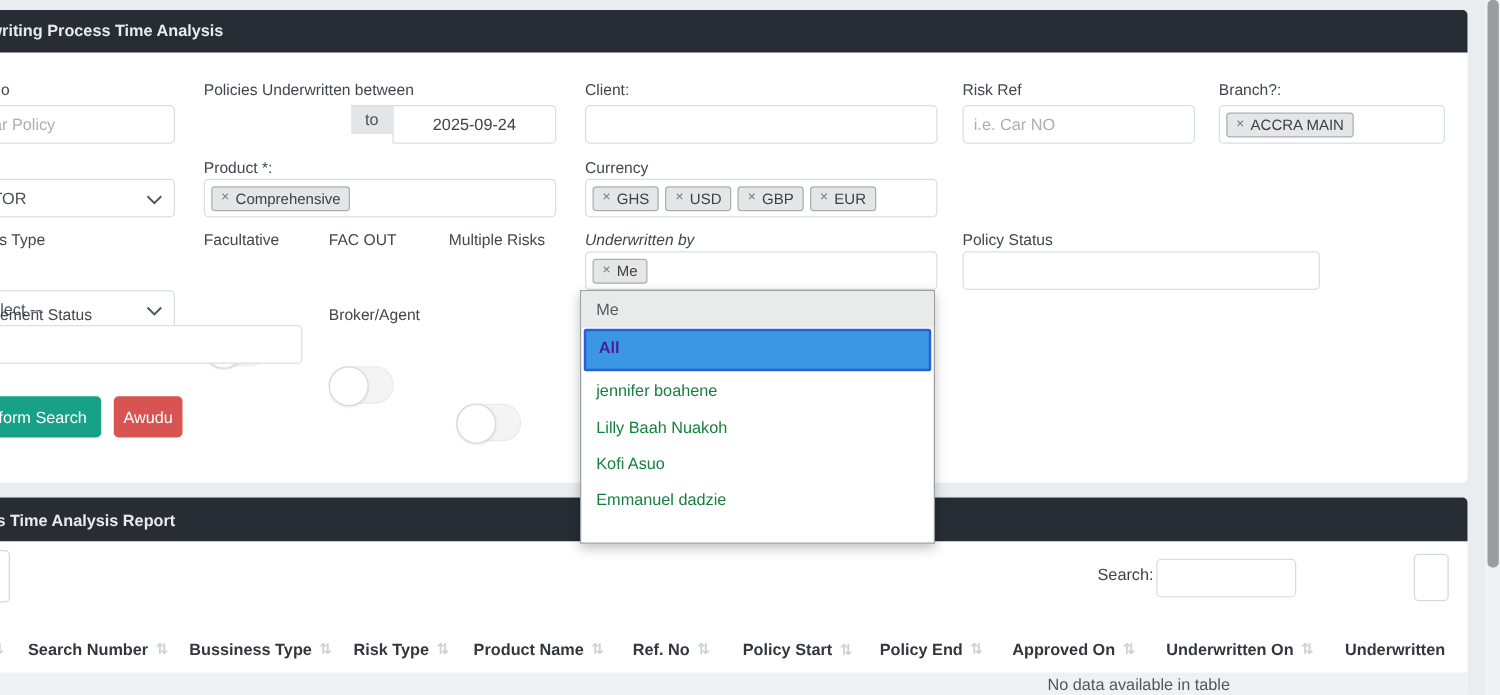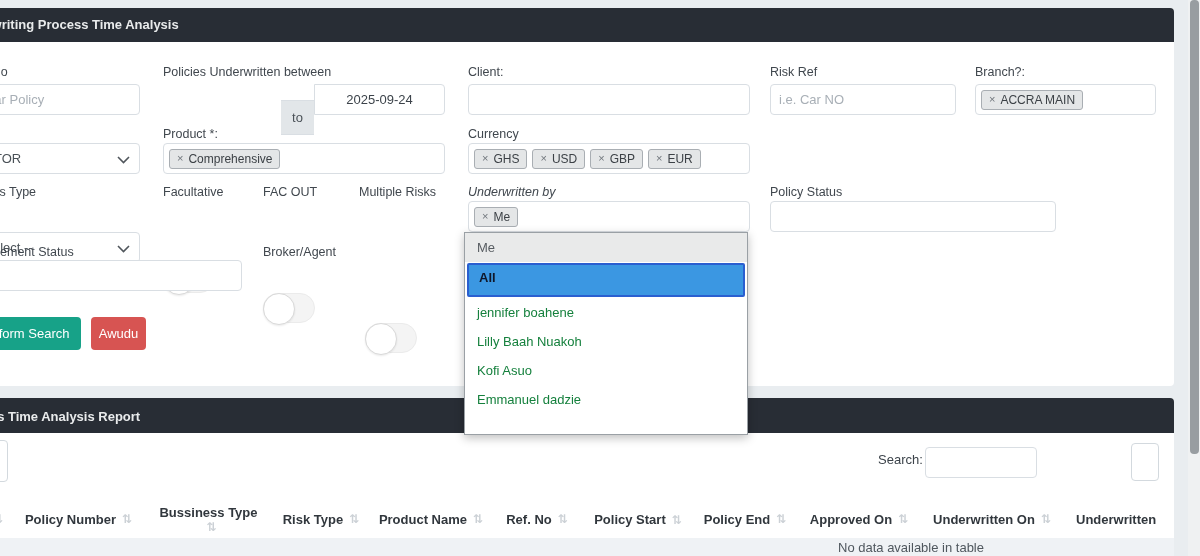--- a/index.html
+++ b/index.html
@@ -28,32 +28,32 @@
     border:1px solid #d9d9d9;box-shadow:0 1px 2px rgba(0,0,0,.08);}
   .btn{border:none;border-radius:4px;color:#fff;font-size:13px;display:flex;align-items:center;
     justify-content:center;cursor:pointer;white-space:nowrap;}
   .card{background:#fff;border-radius:4px;}
   .card-head{background:#282d35;border-radius:4px 4px 0 0;}
   .card-title{position:absolute;font-size:13px;font-weight:600;color:#e9ebec;white-space:nowrap;}
   .dd{background:#fff;border:1px solid #9aa0a5;box-shadow:0 3px 9px rgba(0,0,0,.25);z-index:50;overflow:hidden;}
   .opt{height:29px;line-height:29px;padding-left:12px;font-size:13px;color:#15803d;white-space:nowrap;}
   .opt.selected{background:#e9eaea;color:#575c61;}
   .opt.highlighted{height:30px;margin:1px 2px;background:#3b97e2;border:2px solid #2a5fd0;border-radius:2px;
-    color:#0f172a;font-weight:700;line-height:26px;padding-left:10px;}
+    color:#4c1d95;font-weight:700;line-height:26px;padding-left:10px;}
   .ddscroll{position:absolute;top:3px;right:2px;bottom:3px;width:12px;}
   .ddarrow{position:absolute;left:1px;font-size:8px;color:#7f8489;line-height:1;}
   .ddthumb{position:absolute;top:16px;left:2px;width:8px;height:26px;background:#848a8f;border-radius:4px;}
   .thead{display:flex;align-items:center;}
   .th{display:flex;align-items:center;justify-content:center;font-size:13px;font-weight:700;
     color:#31373d;white-space:nowrap;box-sizing:border-box;}
   .sort{font-size:12px;color:#ccd1d6;margin-left:6px;font-family:"DejaVu Sans",sans-serif;}
   .thead .th:nth-of-type(1){width:12px;justify-content:flex-start;overflow:hidden;}
   .thead .th:nth-of-type(1) .sort{margin-left:-7px;}
   .thead .th:nth-of-type(2){width:133px;}
-  .thead .th:nth-of-type(3){width:127px;flex-direction:column;}
+  .thead .th:nth-of-type(3){width:127px;}
   .thead .th:nth-of-type(4){width:98px;}
   .thead .th:nth-of-type(5){width:122px;}
   .thead .th:nth-of-type(6){width:90px;}
   .thead .th:nth-of-type(7){width:112px;align-items:flex-end;}
   .thead .th:nth-of-type(8){width:102px;}
   .thead .th:nth-of-type(9){width:126px;}
   .thead .th:nth-of-type(10){width:140px;}
   .thead .th:nth-of-type(11){width:148px;justify-content:flex-start;padding-left:14px;}
   .thead .th:nth-of-type(11) .sort{display:none;}
 </style>
@@ -63,21 +63,21 @@
 <div class="viewport">
 
   <div class="abs card" style="left:-40px;top:8px;width:1214px;height:378px;"></div>
   <div class="abs card-head" style="left:-40px;top:8px;width:1214px;height:34px;"></div>
   <span class="card-title" style="left:-46px;top:17px;">Underwriting Process Time Analysis</span>
 
   <span class="abs lbl" style="left:-45px;top:65px;">Policy No</span>
   <input class="abs inp" style="left: -45px; top: 84px; width: 185px; height: 31px;" placeholder="i.e. Car Policy">
 
   <span class="abs lbl" style="left:163px;top:65px;">Policies Underwritten between</span>
-  <span class="abs addon" style="left:281px;top:84px;width:33px;height:35px;margin-top:16px;">to</span>
+  <span class="abs addon" style="left:281px;top:84px;width:33px;height:23px;">to</span>
   <input class="abs inp center-text grp-r" style="left: 314px; top: 84px; width: 131px; height: 31px; border-radius: 0px 4px 4px 0px;" value="2025-09-24">
 
   <span class="abs lbl" style="left:468px;top:65px;">Client:</span>
   <input class="abs inp" style="left: 468px; top: 84px; width: 282px; height: 31px;">
 
   <span class="abs lbl" style="left:770px;top:65px;">Risk Ref</span>
   <input class="abs inp" style="left: 770px; top: 84px; width: 186px; height: 31px;" placeholder="i.e. Car NO">
 
   <span class="abs lbl" style="left:975px;top:65px;">Branch?:</span>
   <div class="abs msbox" style="left:975px;top:84px;width:181px;height:31px;">
@@ -183,21 +183,21 @@
 
   <span class="abs" style="left:878px;top:452px;font-size:13px;color:#3c434a;">Search:</span>
   <input class="abs inp" style="left: 925px; top: 447px; width: 112px; height: 31px;" value="">
 
   <div class="abs thead" style="left:0;top:504px;width:1210px;height:30px;">
     <div class="th">
         <span class="sort">⇅</span>
       </div>
 
       <div class="th">
-        <span class="th-label">Policy Number</span>
+        <span class="th-label">Search Number</span>
         <span class="sort">⇅</span>
       </div>
 
       <div class="th">
         <span class="th-label">Bussiness Type</span>
         <span class="sort">⇅</span>
       </div>
 
       <div class="th">
         <span class="th-label">Risk Type</span>

